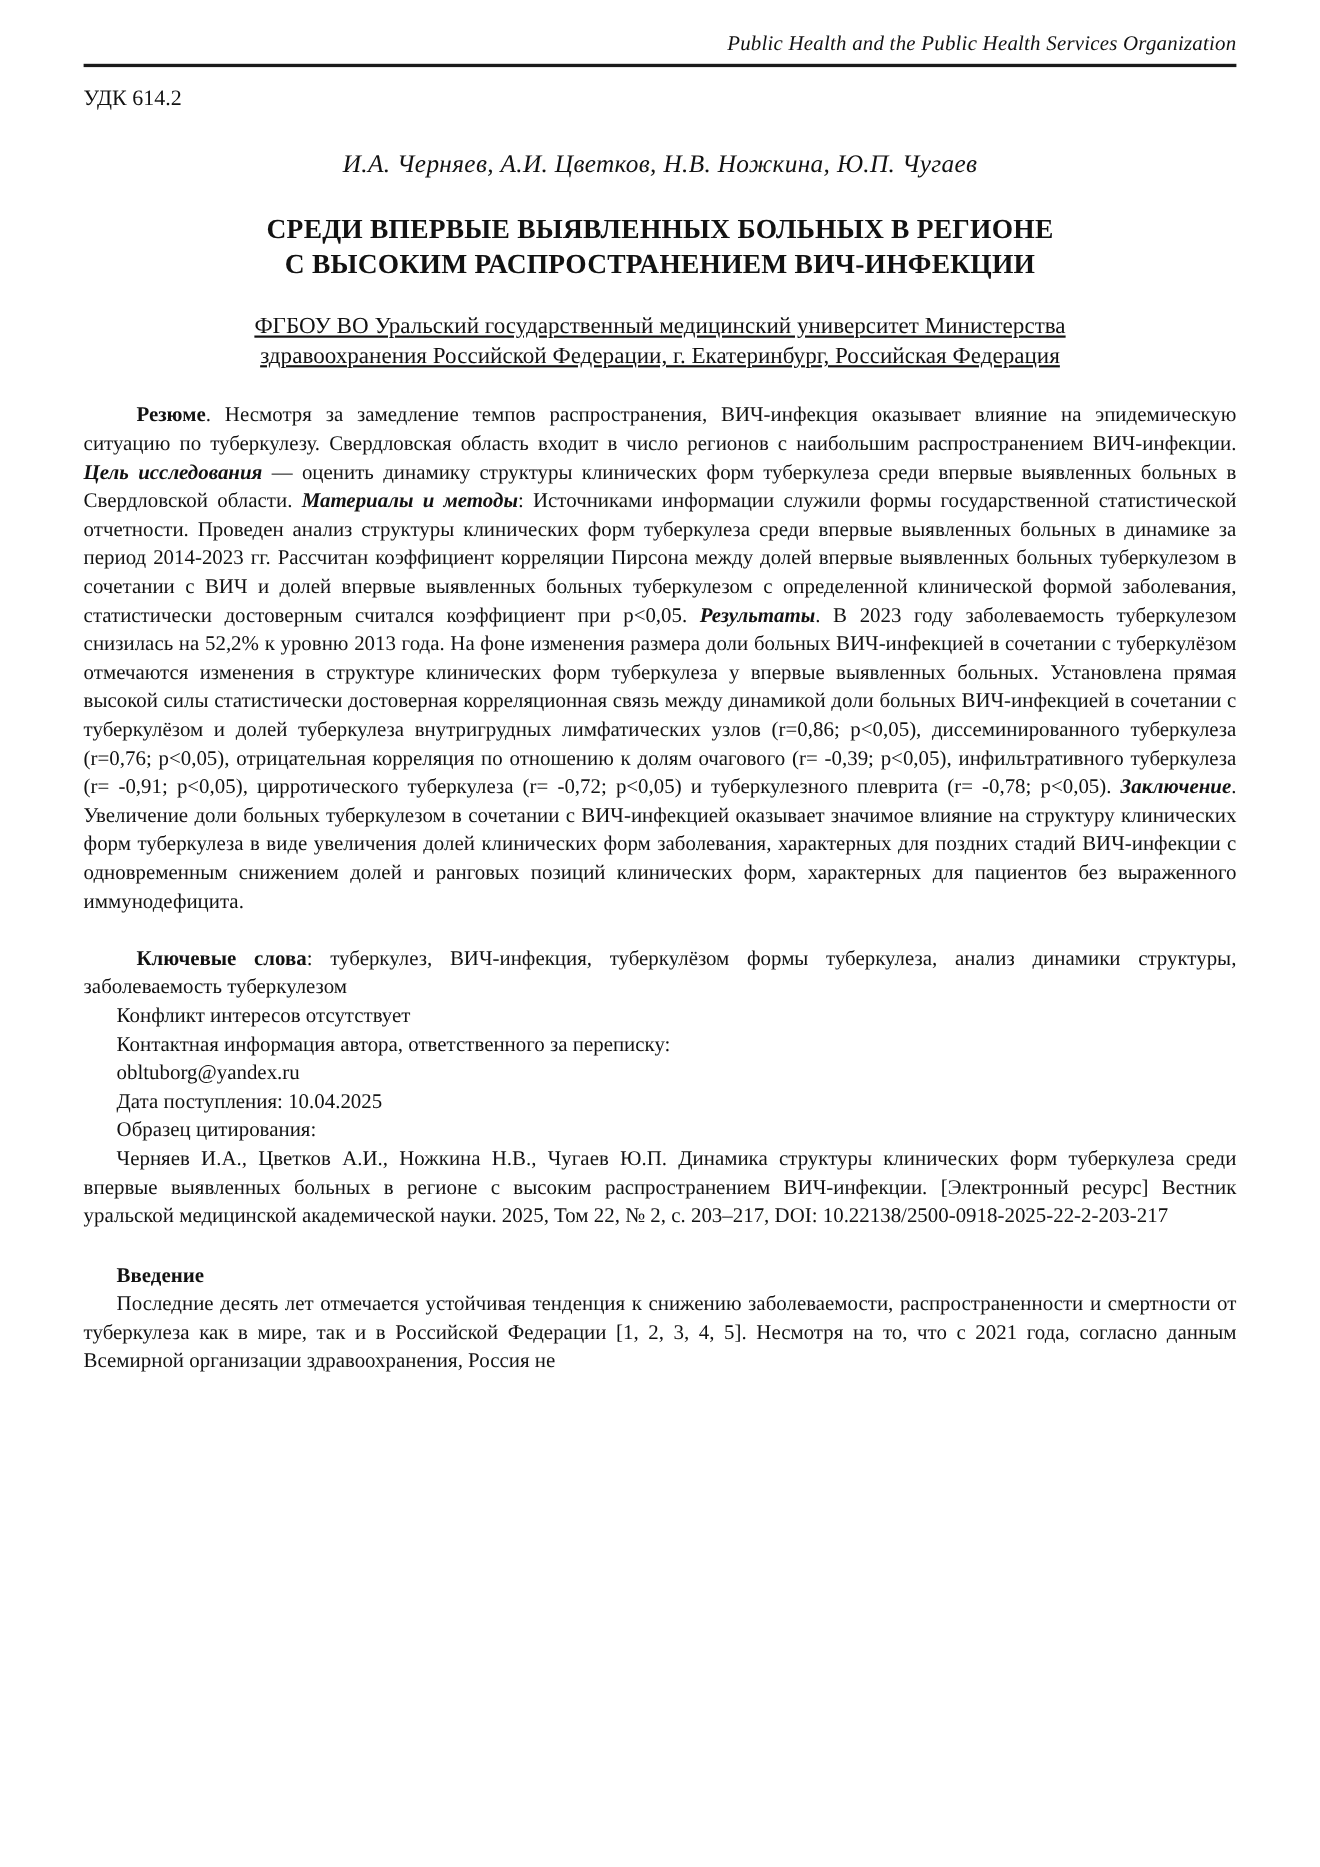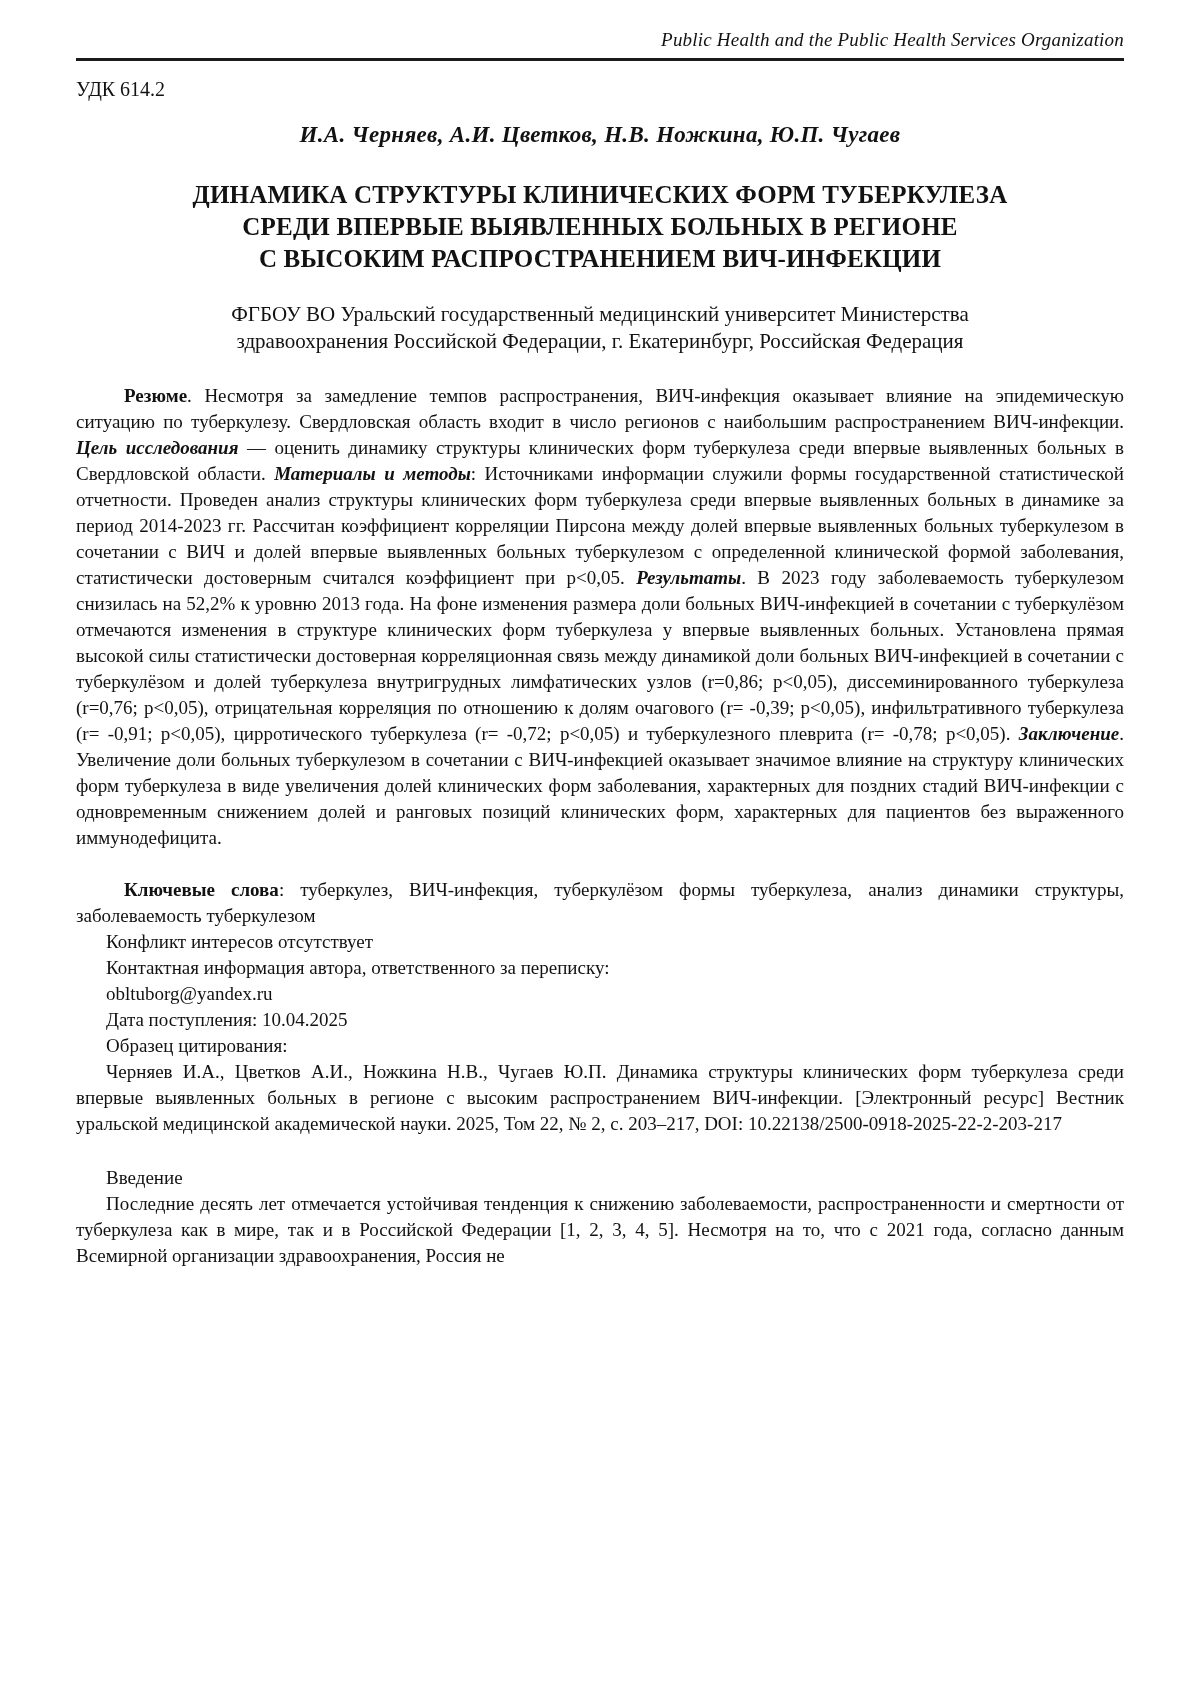--- a/index.html
+++ b/index.html
@@ -18,62 +18,63 @@
   .running-head {
     text-align: right;
     font-style: italic;
     font-size: 19px;
     line-height: 23px;
     letter-spacing: 0.2px;
   }
   .head-rule { border-bottom: 3px solid #1a1a1a; margin-top: 7px; }
   .udc { margin-top: 16px; font-size: 20px; line-height: 24px; }
   .authors {
-    margin-top: 20px;
+    margin-top: 34px;
     text-align: center;
-    font-weight: bold;
+    font-weight: normal;
     font-style: italic;
     font-size: 23px;
     line-height: 28px;
     letter-spacing: 0.3px;
   }
   .title {
     margin-top: 30px;
     text-align: center;
     font-weight: bold;
     font-size: 25px;
     line-height: 32px;
     letter-spacing: 0.2px;
   }
   .title-line { display: block; }
   .affiliation {
     margin-top: 26px;
     text-align: center;
     font-size: 21px;
     line-height: 27px;
+    text-decoration: underline;
   }
   .aff-line { display: block; }
   .para {
     font-size: 19px;
     line-height: 26px;
     text-align: justify;
     text-indent: 30px;
   }
   .abstract { margin-top: 28px; }
   .keywords { margin-top: 26px; }
   .b  { font-weight: bold; margin-left: 18px; }
   .bi { font-weight: bold; font-style: italic; }
   .meta { }
   .meta-line { font-size: 19px; line-height: 26px; padding-left: 30px; }
   .citation { margin-top: 0; }
   .intro-heading {
     margin-top: 28px;
     font-size: 19px;
     line-height: 26px;
-    font-weight: normal;
+    font-weight: bold;
     padding-left: 30px;
   }
   .footer { position: absolute; left: 76px; right: 76px; top: 1534px; }
   .footer-row { display: flex; justify-content: space-between; align-items: baseline; gap: 44px; }
   .footer-issn { font-size: 15px; }
   .footer-journal { font-size: 16px; letter-spacing: 0.2px; text-align: right; }
   .footer-page { font-size: 23px; }
   .footer-rule { border-bottom: 1.5px solid #1a1a1a; margin-top: 6px; }
   .footer-site { margin-top: 14px; font-size: 12px; }
 </style>
@@ -83,21 +84,20 @@
 <div class="page">
 
   <div class="running-head">Public Health and the Public Health Services Organization</div>
   <div class="head-rule"></div>
 
   <div class="udc">УДК 614.2</div>
 
   <div class="authors">И.А. Черняев, А.И. Цветков, Н.В. Ножкина, Ю.П. Чугаев</div>
 
   <h1 class="title">
-    <span class="title-line">ДИНАМИКА СТРУКТУРЫ КЛИНИЧЕСКИХ ФОРМ ТУБЕРКУЛЕЗА</span>
     <span class="title-line">СРЕДИ ВПЕРВЫЕ ВЫЯВЛЕННЫХ БОЛЬНЫХ В РЕГИОНЕ</span>
     <span class="title-line">С ВЫСОКИМ РАСПРОСТРАНЕНИЕМ ВИЧ-ИНФЕКЦИИ</span>
   </h1>
 
   <div class="affiliation">
     <span class="aff-line">ФГБОУ ВО Уральский государственный медицинский университет Министерства</span>
     <span class="aff-line">здравоохранения Российской Федерации, г. Екатеринбург, Российская Федерация</span>
   </div>
 
   <p class="para abstract"><span class="b">Резюме</span><span>. Несмотря за замедление темпов распространения, ВИЧ-инфекция оказывает влияние на эпидемическую ситуацию по туберкулезу. Свердловская область входит в число регионов с наибольшим распространением ВИЧ-инфекции. </span><span class="bi">Цель исследования</span><span> — оценить динамику структуры клинических форм туберкулеза среди впервые выявленных больных в Свердловской области. </span><span class="bi">Материалы и методы</span><span>: Источниками информации служили формы государственной статистической отчетности. Проведен анализ структуры клинических форм туберкулеза среди впервые выявленных больных в динамике за период 2014-2023 гг. Рассчитан коэффициент корреляции Пирсона между долей впервые выявленных больных туберкулезом в сочетании с ВИЧ и долей впервые выявленных больных туберкулезом с определенной клинической формой заболевания, статистически достоверным считался коэффициент при p&lt;0,05. </span><span class="bi">Результаты</span><span>. В 2023 году заболеваемость туберкулезом снизилась на 52,2% к уровню 2013 года. На фоне изменения размера доли больных ВИЧ-инфекцией в сочетании с туберкулёзом отмечаются изменения в структуре клинических форм туберкулеза у впервые выявленных больных. Установлена прямая высокой силы статистически достоверная корреляционная связь между динамикой доли больных ВИЧ-инфекцией в сочетании с туберкулёзом и долей туберкулеза внутригрудных лимфатических узлов (r=0,86; p&lt;0,05), диссеминированного туберкулеза (r=0,76; p&lt;0,05), отрицательная корреляция по отношению к долям очагового (r= -0,39; p&lt;0,05), инфильтративного туберкулеза (r= -0,91; p&lt;0,05), цирротического туберкулеза (r= -0,72; p&lt;0,05) и туберкулезного плеврита (r= -0,78; p&lt;0,05). </span><span class="bi">Заключение</span><span>. Увеличение доли больных туберкулезом в сочетании с ВИЧ-инфекцией оказывает значимое влияние на структуру клинических форм туберкулеза в виде увеличения долей клинических форм заболевания, характерных для поздних стадий ВИЧ-инфекции с одновременным снижением долей и ранговых позиций клинических форм, характерных для пациентов без выраженного иммунодефицита.</span></p>

